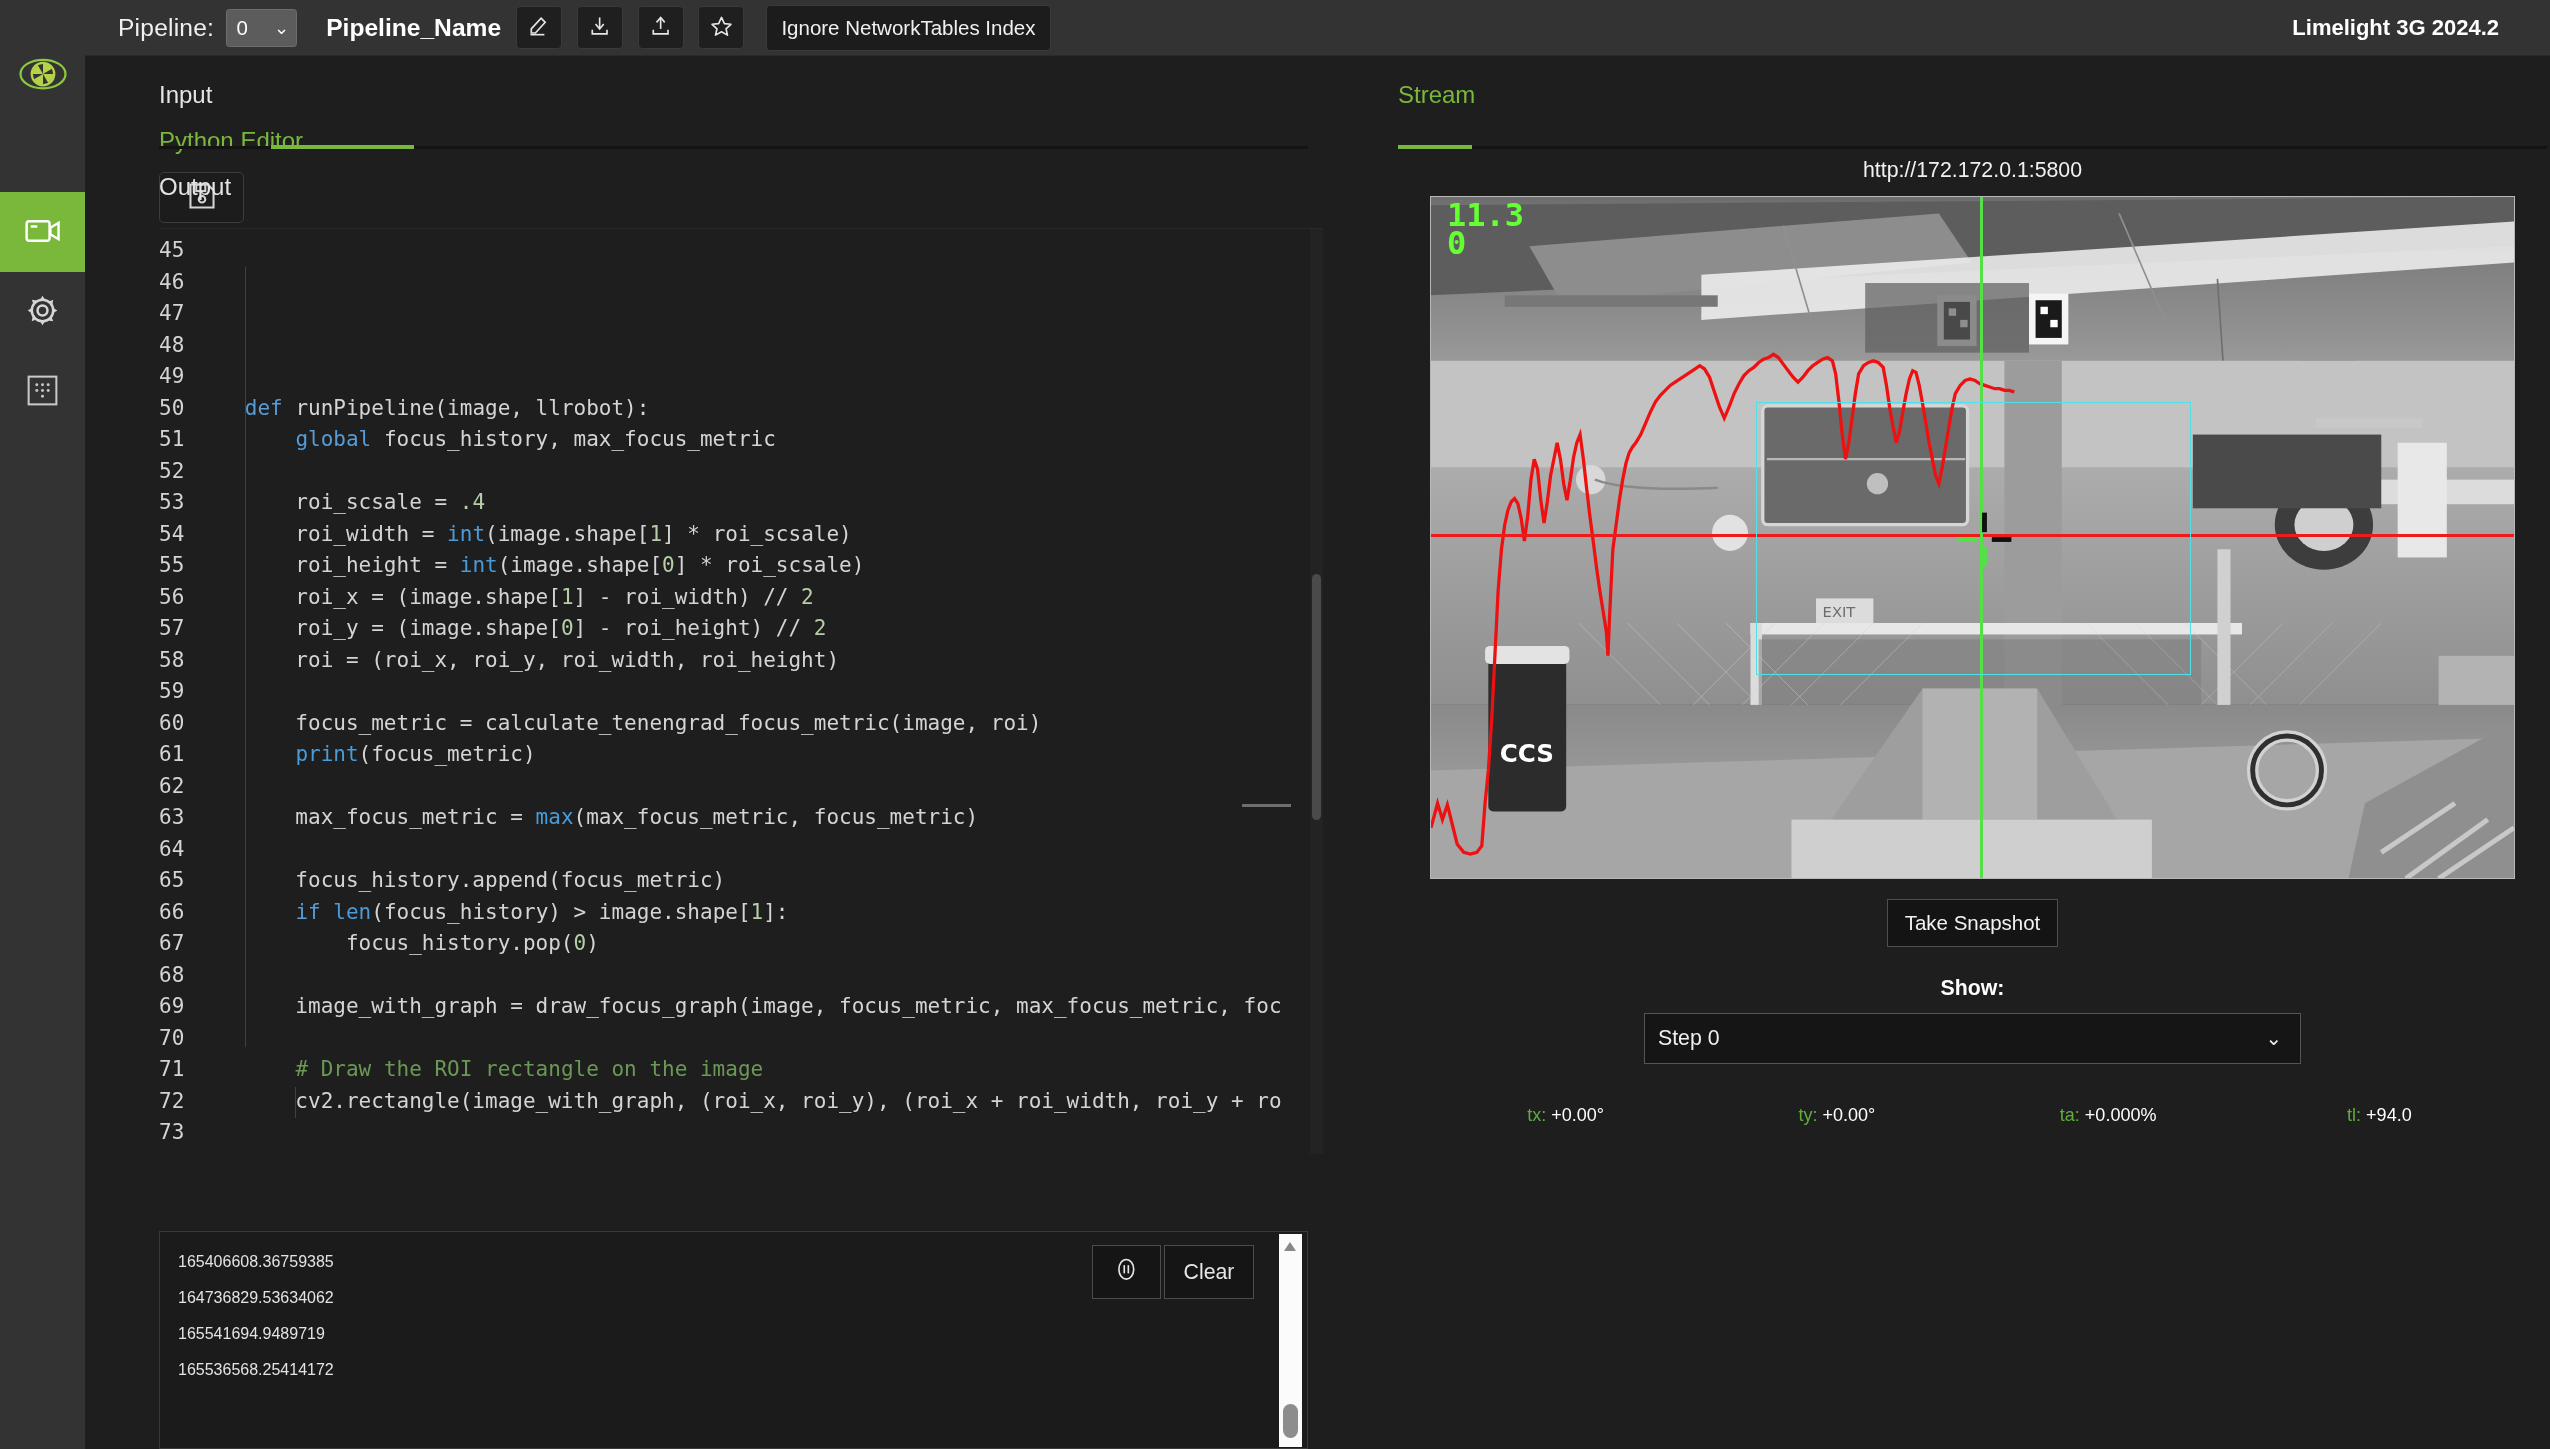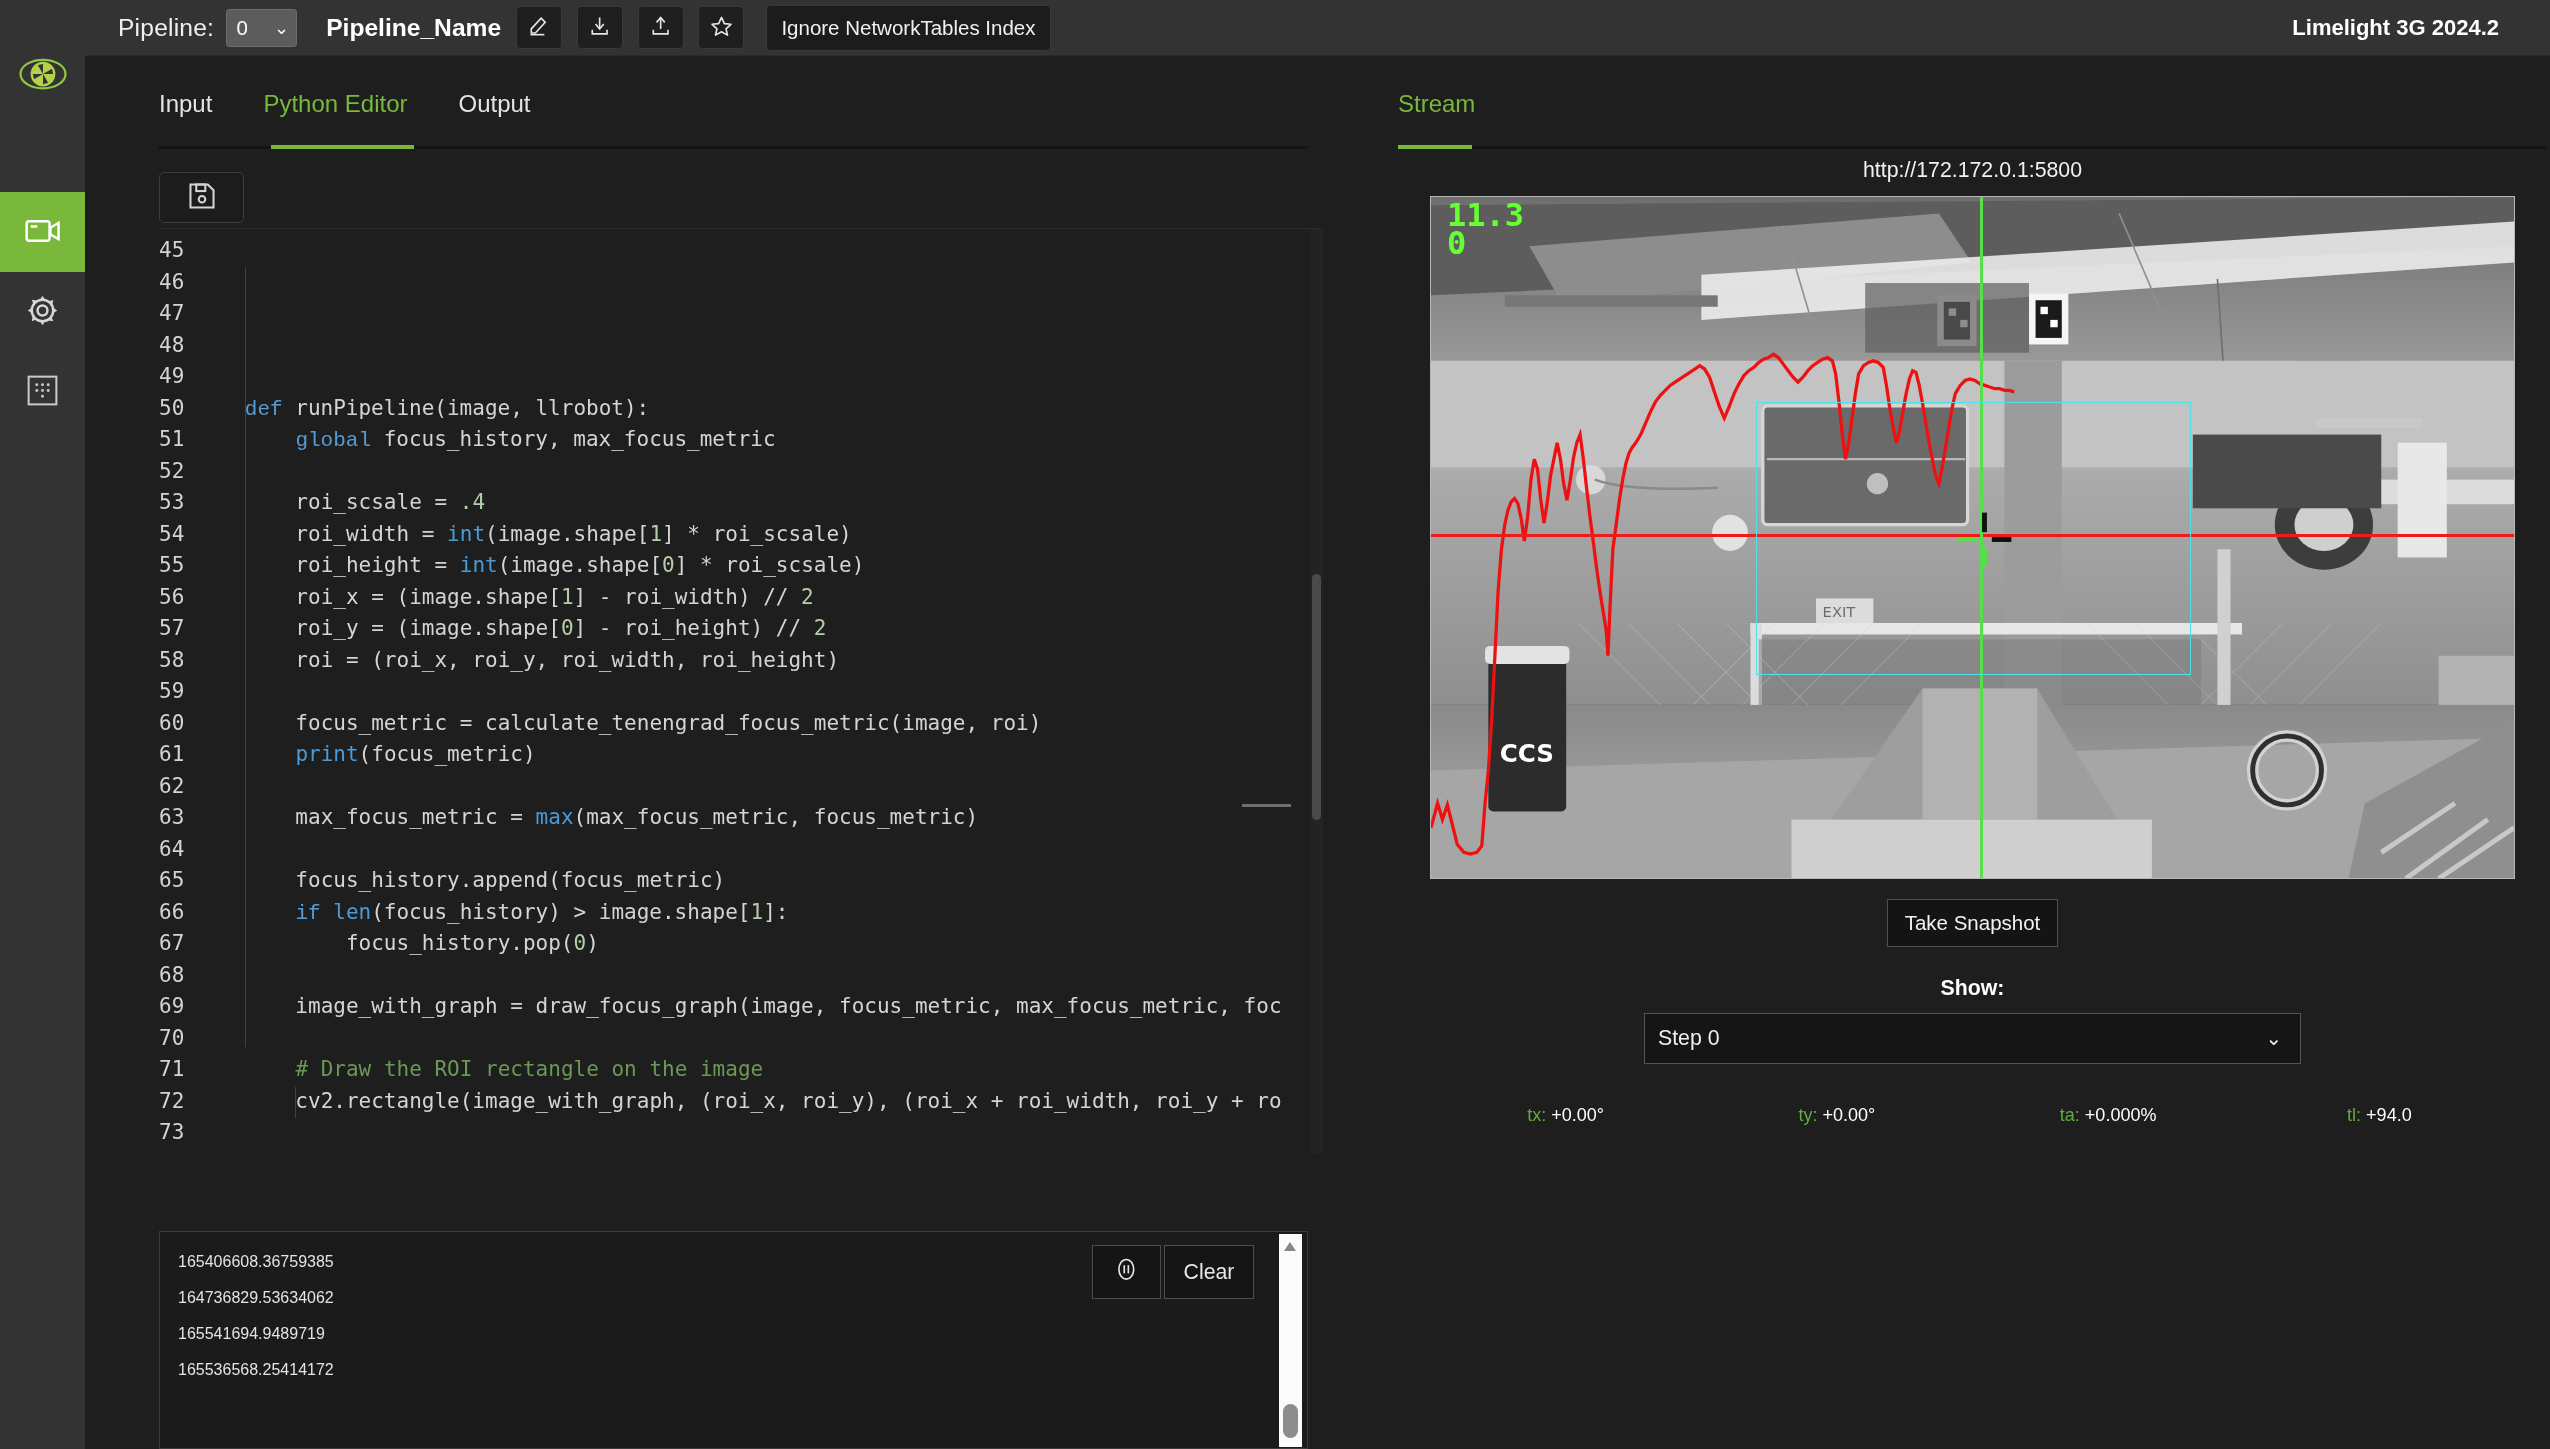--- a/index.html
+++ b/index.html
@@ -61,21 +61,21 @@
     margin-left: auto; margin-right: 51px;
     color: #ffffff; font-size: 22px; font-weight: 700;
   }
 
   
   .main { position: absolute; left: 85px; top: 56px; width: 2465px; height: 1394px; background:#1e1e1e; }
 
   .pane-left  { position: absolute; left: 74px;  top: 0; width: 1231px; }
   .pane-right { position: absolute; left: 1313px; top: 0; width: 1149px; }
 
-  .tabs { display: flex; align-items: center; height: 90px; padding-top: 24.6px; }
+  .tabs { display: flex; align-items: flex-start; height: 90px; padding-top: 24.6px; flex-direction: column; }
   .tab {
     font-size: 24px; color: #e4e4e4; padding: 0 0 18px 0; margin-right: 51px;
     position: relative;
   }
   .tab.active { color: #7ab83c; }
   .tabs-rule { height: 2.5px; background: #131313; position: relative; }
   .tabs-rule .ink { position: absolute; height: 4.1px; background: #7ab83c; top: -0.8px; }
 
   
   .editor-toolbar { height: 79px; display: flex; align-items: center; padding-top: 18px; }
@@ -97,21 +97,21 @@
     width: 71px; color: #868686;
     padding-right: 16.4px; user-select: none; flex: none;
     padding-top: 6.6px;
   }
   .code-col { position: relative; padding-left: 14.8px; padding-top: 6.6px; white-space: pre; flex:none; }
   .indent-guide {
     position: absolute; width: 0.8px; background: #404040;
     left: 14.8px;
   }
   .code-line { height: 31.5px; color: #d4d4d4; }
-  .kw { color: #569cd6; font-family: Liberation Mono, monospace; }
+  .kw { color: #569cd6; }
   .bi { color: #4a9bd8; }
   .num { color: #b5cea8; }
   .cmt { color: #6a9955; }
 
   .v-scroll {
     position: absolute; right: 0; top: 0; width: 13px; height: 926px;
     background: #232323;
   }
   .v-scroll .thumb { position: absolute; left: 1.6px; width: 9.8px; background: #4a4a4a; border-radius: 4.9px; }
   .h-mark { position: absolute; height: 3.3px; background: #6e6e6e; }

